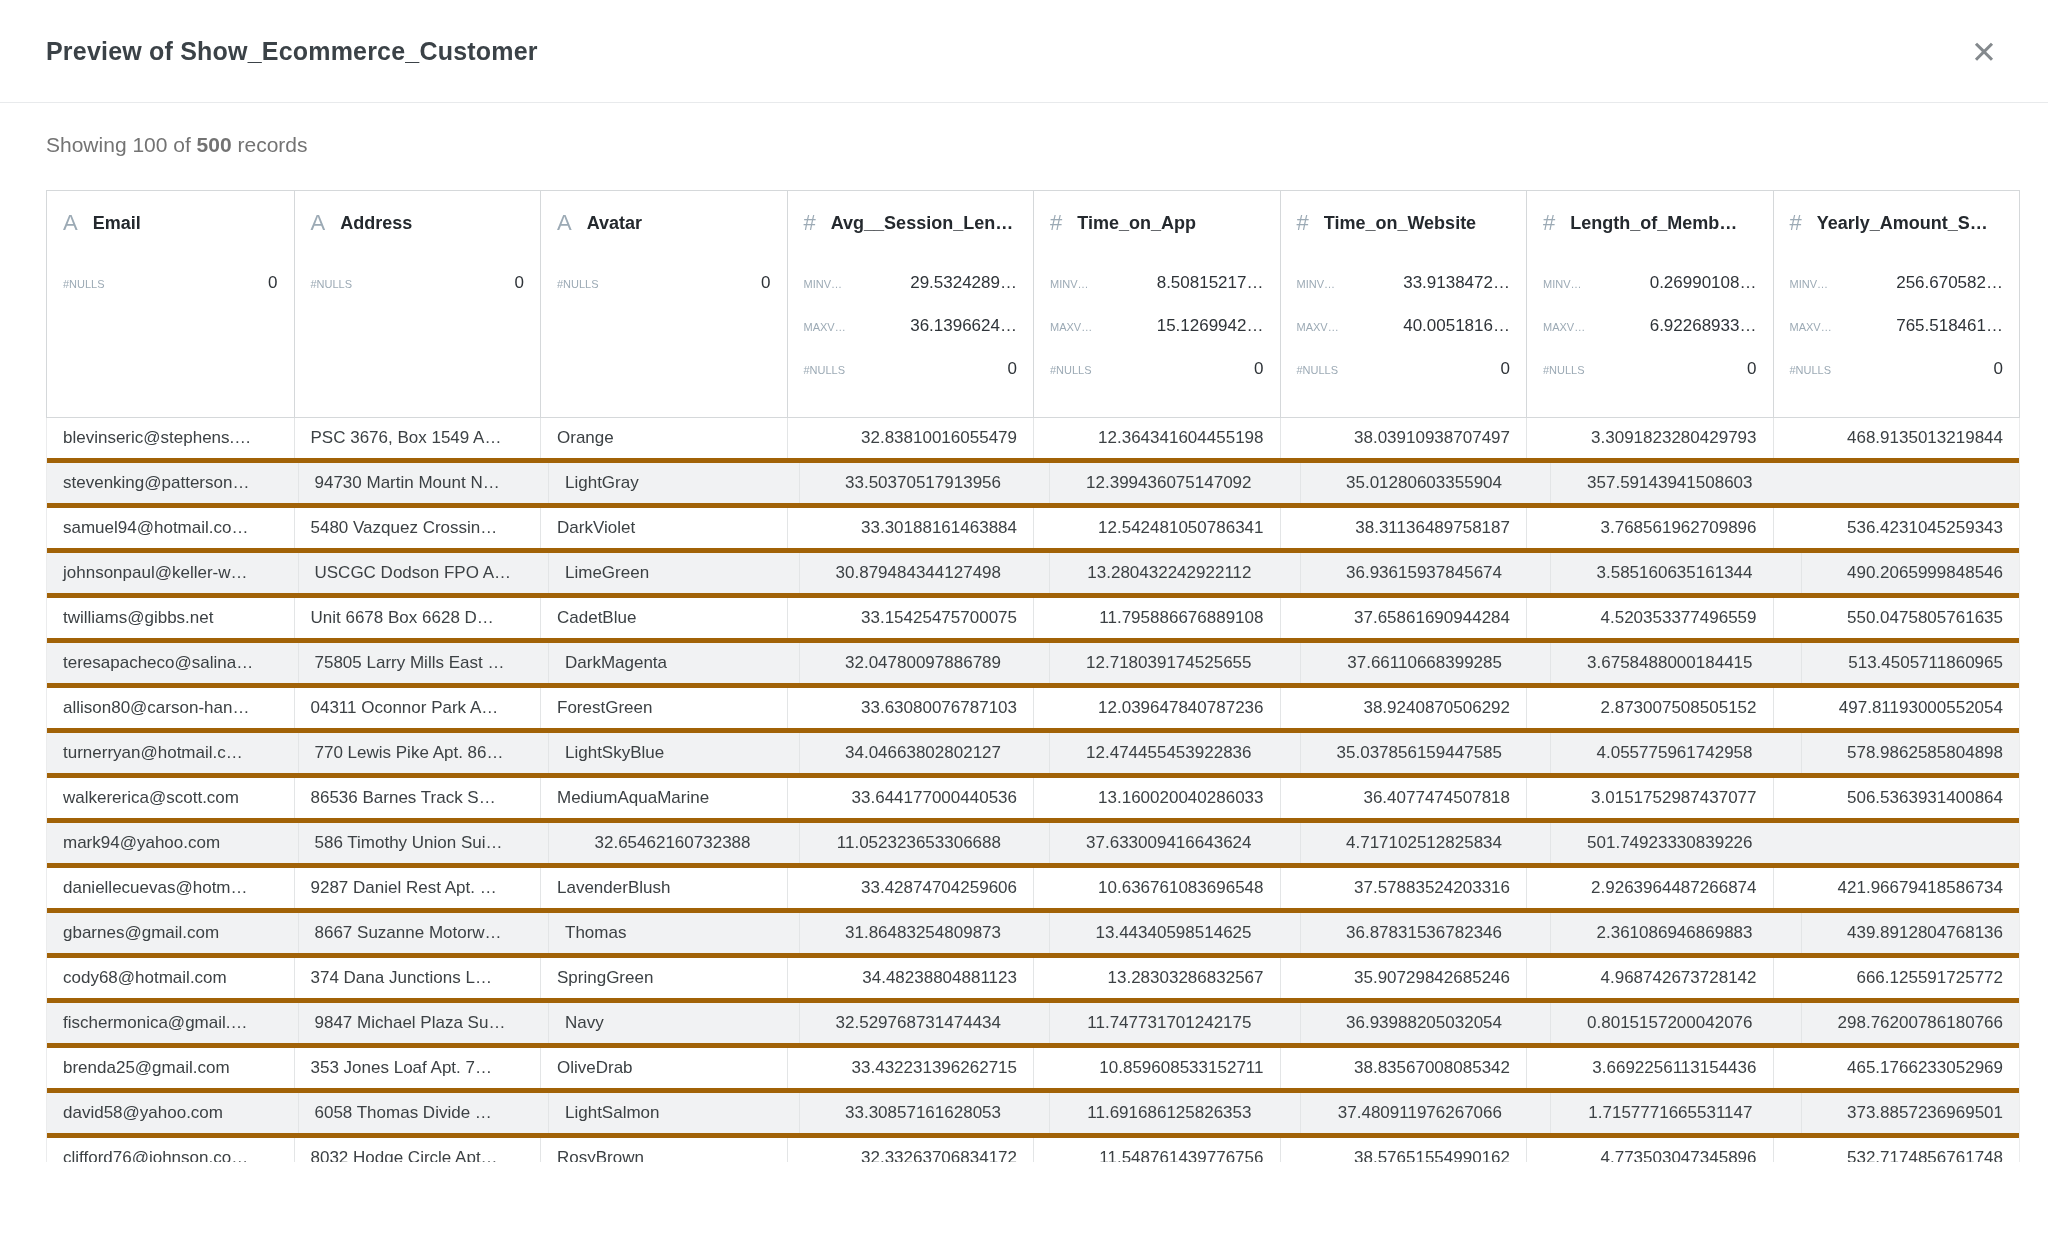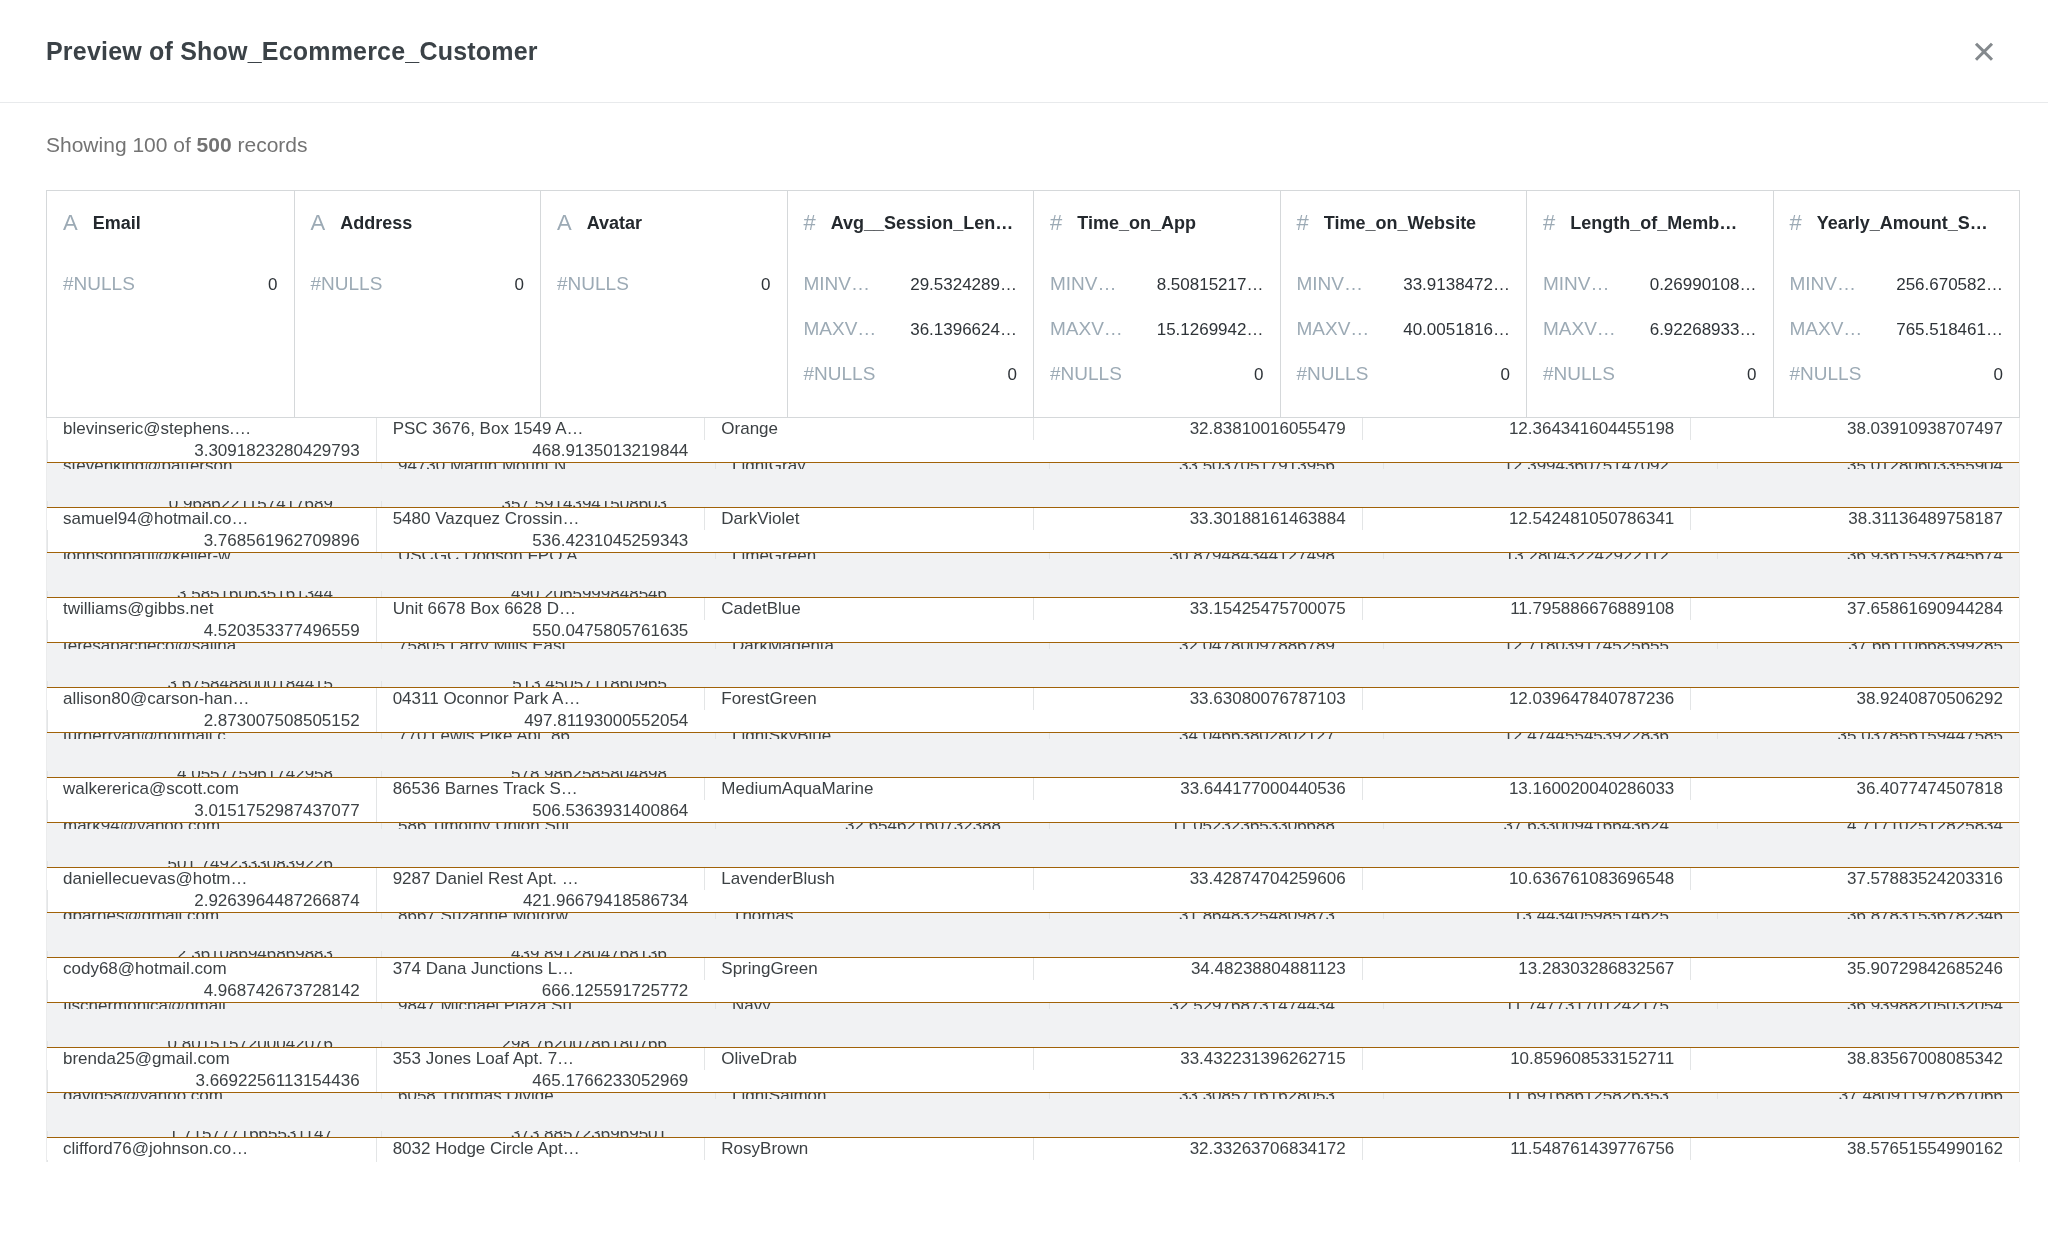--- a/index.html
+++ b/index.html
@@ -19,25 +19,25 @@
 
   .thead { display:grid; grid-template-columns:repeat(8,1fr); height:228px;
            border:1px solid #d5d8da; background:#fff; }
   .col-head { padding:18px 16px 0 16px; border-left:1px solid #d5d8da; overflow:hidden; }
   .col-head:first-child { border-left:none; }
   .name-row { display:flex; align-items:center; gap:15px; height:28px; white-space:nowrap; }
   .type-icon { font-size:22px; color:#9caab5; font-weight:400; flex:0 0 auto; }
   .col-name { font-size:18px; font-weight:700; color:#24292e; overflow:hidden; text-overflow:ellipsis; }
   .stat-row { display:flex; justify-content:space-between; align-items:baseline; margin-top:23px; white-space:nowrap; }
   .stat-row.first { margin-top:36px; }
-  .stat-label { font-size:19px; color:#9caab5; }
+  .stat-label { font-size:11px; color:#9caab5; }
   .stat-value { font-size:17px; color:#2e3338; }
 
   .tbody { height:744px; overflow:hidden; border-left:1px solid #ebeced; border-right:1px solid #ebeced; }
-  .trow { display:grid; grid-template-columns:repeat(6,1fr); height:45px; border-bottom:1px solid #a16207; background:#fff; }
+  .trow { display:grid; grid-template-columns:repeat(8,1fr); height:45px; border-bottom:5px solid #a16207; background:#fff; }
   .trow.stripe { background:#f1f2f3;gap:32px; }
   .tcell { display:flex; align-items:center; padding:0 16px; font-size:17px; color:#3c4144;
            border-left:1px solid #e3e5e6; white-space:nowrap; overflow:hidden; }
   .tcell:first-child { border-left:none; }
   .tcell.num { justify-content:flex-end; }
 </style>
 </head>
 <body>
 
 <div class="top-strip"></div>
@@ -185,21 +185,20 @@
         <div class="tcell num">3.3091823280429793</div>
         <div class="tcell num">468.9135013219844</div>
       </div>
       <div class="trow stripe">
         <div class="tcell">stevenking@patterson…</div>
         <div class="tcell">94730 Martin Mount N…</div>
         <div class="tcell">LightGray</div>
         <div class="tcell num">33.50370517913956</div>
         <div class="tcell num">12.399436075147092</div>
         <div class="tcell num">35.01280603355904</div>
-        <div class="tcell num">0.9686221157417689</div>
         <div class="tcell num">357.59143941508603</div>
       </div>
       <div class="trow">
         <div class="tcell">samuel94@hotmail.co…</div>
         <div class="tcell">5480 Vazquez Crossin…</div>
         <div class="tcell">DarkViolet</div>
         <div class="tcell num">33.30188161463884</div>
         <div class="tcell num">12.542481050786341</div>
         <div class="tcell num">38.31136489758187</div>
         <div class="tcell num">3.768561962709896</div>

